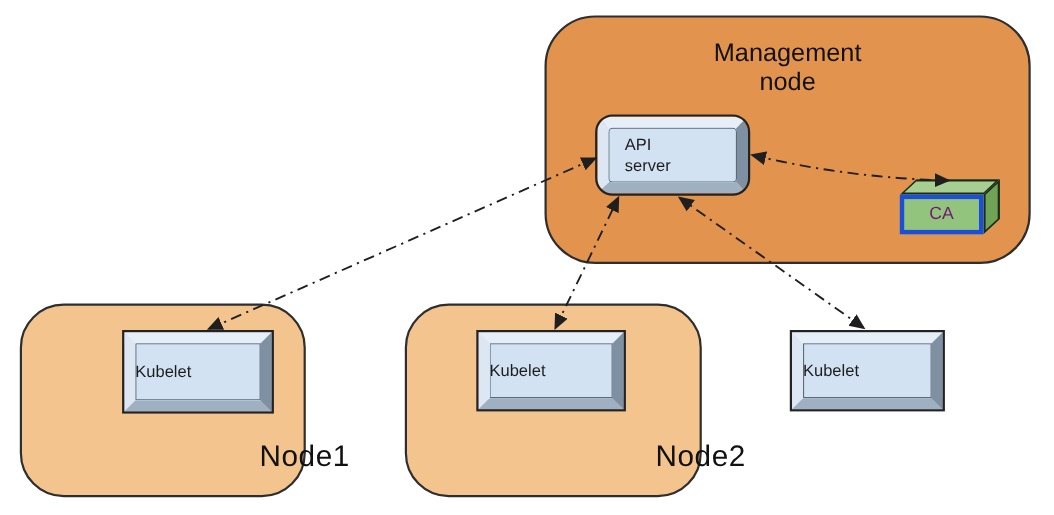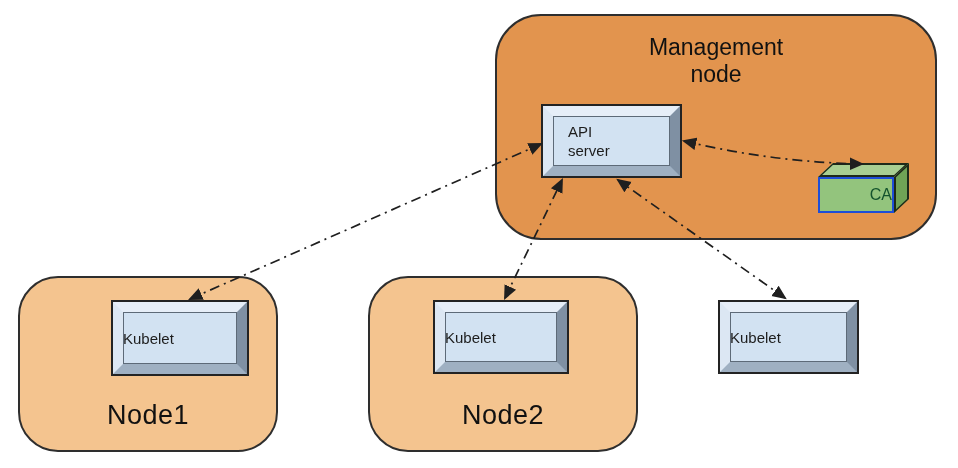--- a/index.html
+++ b/index.html
@@ -22,24 +22,25 @@
     border-radius: 40px;
   }
   .znode.mgmt {
     background: #e2944e;
     border-radius: 46px;
   }
   .znode-label {
     position: absolute;
     left: 0;
     width: 100%;
-    text-align: center;
+    text-align: right;
     font-size: 27px;
     letter-spacing: 0.5px;
     color: #111111;
+    padding-left: 42px;
   }
   .mgmt-label {
     position: absolute;
     left: 0;
     top: 18px;
     width: 100%;
     text-align: center;
     font-size: 23px;
     line-height: 27px;
     white-space: pre-line;
@@ -67,26 +68,26 @@
     white-space: pre-line;
     line-height: 19px;
   }
 
   
   .ca-cuboid { position: absolute; }
   .ca-front {
     position: absolute;
     box-sizing: border-box;
     background: #93c47d;
-    border: 2px solid #1d4ed8;
+    border: 4px solid #1d4ed8;
     display: flex;
     align-items: center;
-    justify-content: flex-end;
+    justify-content: center;
     font-size: 16px;
-    color: #14532d;
+    color: #701a75;
   }
   .ca-top {
     position: absolute;
     box-sizing: border-box;
     background: #a8cf92;
     border: 2px solid #1e2b1a;
     transform: skewX(-47deg);
     transform-origin: 0 100%;
   }
   .ca-side {
@@ -115,21 +116,21 @@
 </head>
 <body>
 
 <div class="canvas">
 
   <div class="znode mgmt" style="left:495px; top:14px; width:442px; height:226px;">
     <div class="mgmt-label">Management
 node</div>
   </div>
 
-  <div class="box3d api" style="left:543px; top:106px; width:137px; height:70px;">
+  <div class="box3d api" style="left:543px; top:106px; width:137px; height:70px;border-radius:14px;">
     <span>API
 server</span>
   </div>
 
   <div class="ca-cuboid" style="left:816px; top:161px; width:96px; height:56px;">
     <div class="ca-top" style="left:2px; top:2px;  width:76px; height:14px;"></div>
     <div class="ca-side" style="left:78px; top:16px; width:15px; height:36px;"></div>
     <div class="ca-front" style="left:2px; top:16px; width:76px; height:36px;">
       <span>CA</span>
     </div>

